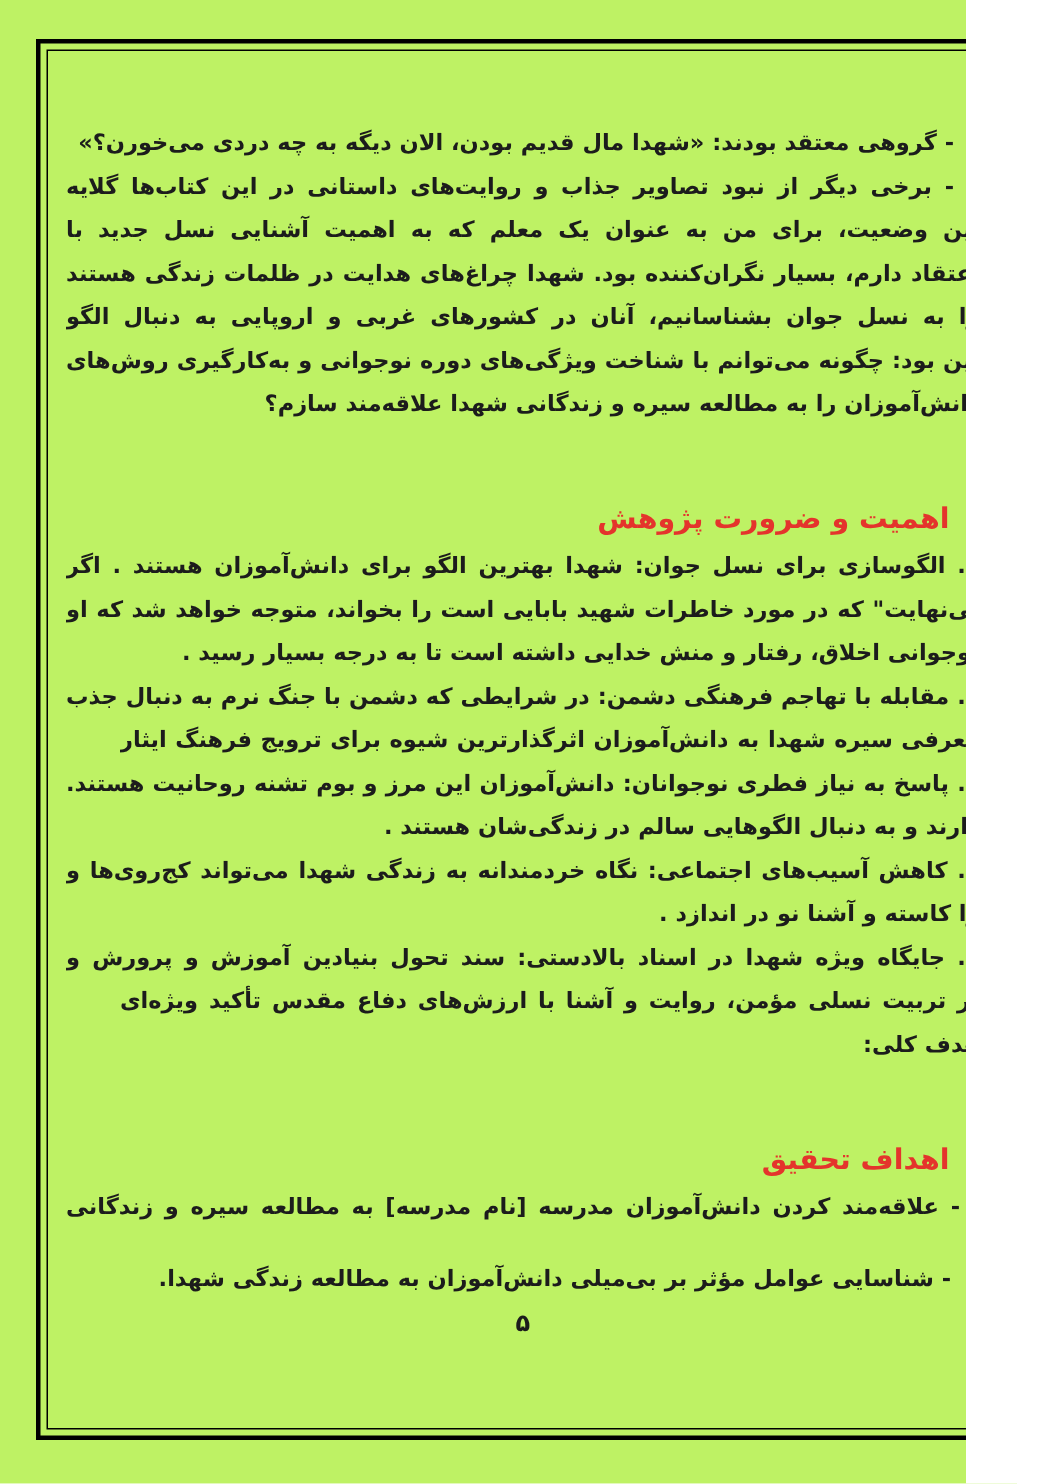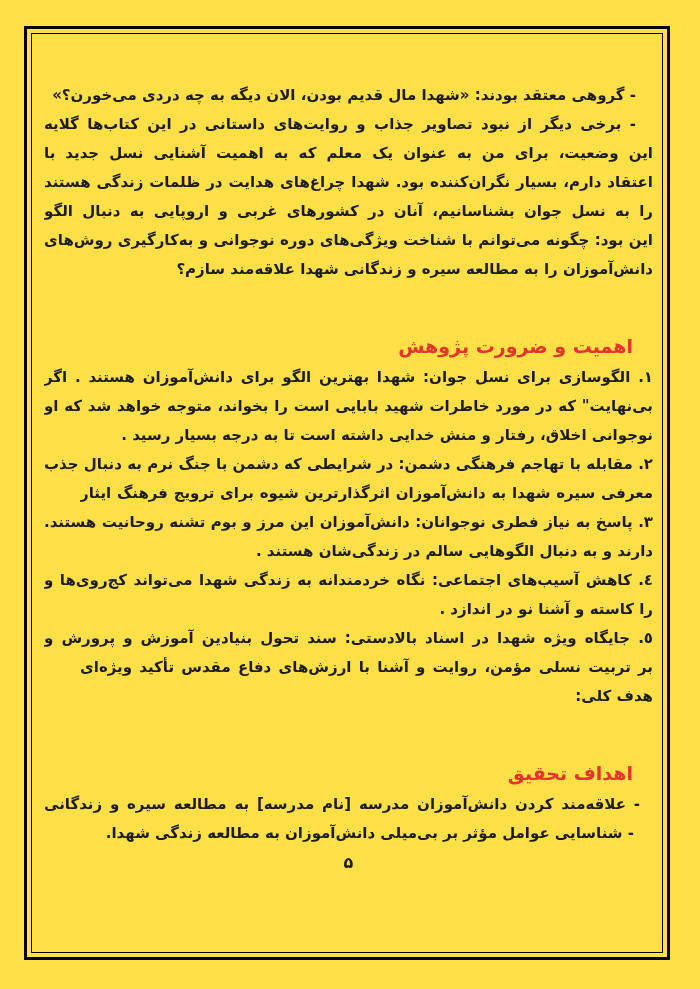--- a/index.html
+++ b/index.html
@@ -2,23 +2,23 @@
 <html lang="fa"><head>
 <meta charset="utf-8">
 <style>
   html, body {
     margin: 0;
     padding: 0;
     background: #ffffff;
   }
   .page {
     position: relative;
-    width: 700px;
+    width: 644px;
     height: 989px;
-    background: #fde047;
+    background: #bef264;
     font-family: "DejaVu Sans", sans-serif;
     overflow: hidden;
   }
   
   .frame {
     position: absolute;
     left: 24px;
     top: 26px;
     width: 646px;
     height: 934px;
@@ -45,21 +45,21 @@
   .line {
     height: 29px;
     line-height: 29px;
     overflow: hidden;
     text-align: justify;
     text-align-last: justify;
   }
   .line.end     { text-align-last: right; margin-left: 36px; }
   .line.quote   { text-align-last: right; padding-right: 17px; }
   .line.goal    { text-align-last: right; padding-right: 13px; }
-  .line.subgoal { text-align-last: right; padding-right: 19px; }
+  .line.subgoal { text-align-last: right; padding-right: 19px; margin-top: 19px; }
   .line.heading {
     color: var(--accent-red, #e4342c);
     font-size: 19px;
     height: 33px;
     line-height: 33px;
     margin-top: 46px;
     padding-right: 20px;
     text-align-last: right;
   }
   .line.pagenum {

